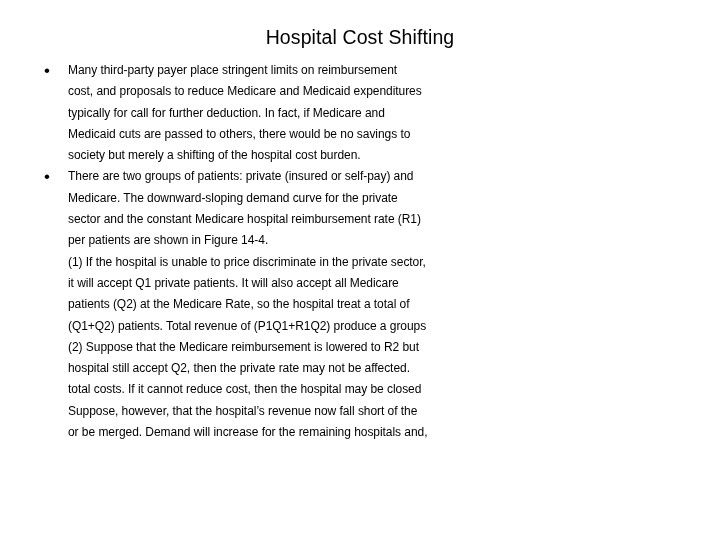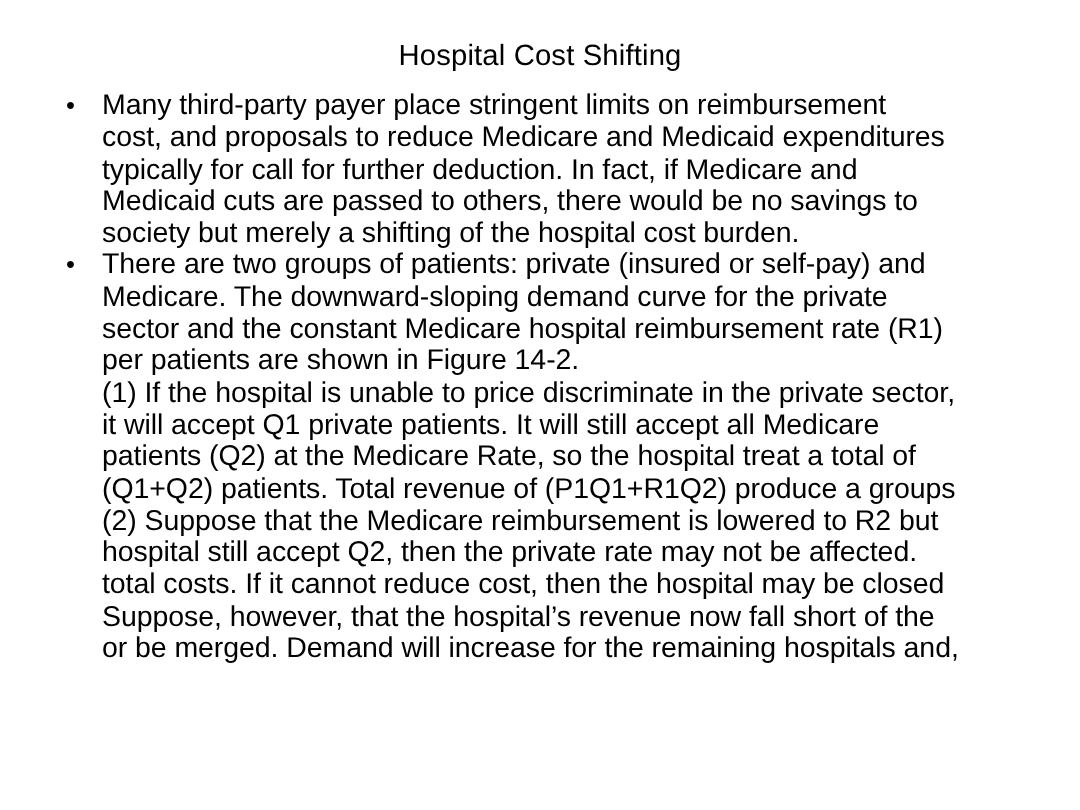--- a/index.html
+++ b/index.html
@@ -53,21 +53,21 @@
     font-size: 17px;
     line-height: 21.3px;
     text-align: left;
     color: #000000;
   }
   .lines {
     display: block;
   }
   .text-line {
     display: block;
-    font-size: 19px;
+    font-size: 12px;
     line-height: 21.3px;
     white-space: pre;
     letter-spacing: -0.05px;
     color: #000000;
   }
 </style>
 </head>
 <body>
 
 <div class="slide">
@@ -86,23 +86,23 @@
         <span class="text-line">society but merely a shifting of the hospital cost burden.</span>
       </span>
     </div>
 
     <div class="bullet-item">
       <span class="bullet-marker">•</span>
       <span class="lines">
         <span class="text-line">There are two groups of patients: private (insured or self-pay) and</span>
         <span class="text-line">Medicare. The downward-sloping demand curve for the private</span>
         <span class="text-line">sector and the constant Medicare hospital reimbursement rate (R1)</span>
-        <span class="text-line">per patients are shown in Figure 14-2.</span>
+        <span class="text-line">per patients are shown in Figure 14-4.</span>
         <span class="text-line">(1) If the hospital is unable to price discriminate in the private sector,</span>
-        <span class="text-line">it will accept Q1 private patients. It will still accept all Medicare</span>
+        <span class="text-line">it will accept Q1 private patients. It will also accept all Medicare</span>
         <span class="text-line">patients (Q2) at the Medicare Rate, so the hospital treat a total of</span>
         <span class="text-line">(Q1+Q2) patients. Total revenue of (P1Q1+R1Q2) produce a groups</span>
         <span class="text-line">(2) Suppose that the Medicare reimbursement is lowered to R2 but</span>
         <span class="text-line">hospital still accept Q2, then the private rate may not be affected.</span>
         <span class="text-line">total costs. If it cannot reduce cost, then the hospital may be closed</span>
         <span class="text-line">Suppose, however, that the hospital’s revenue now fall short of the</span>
         <span class="text-line">or be merged. Demand will increase for the remaining hospitals and,</span>
       </span>
     </div>
 

